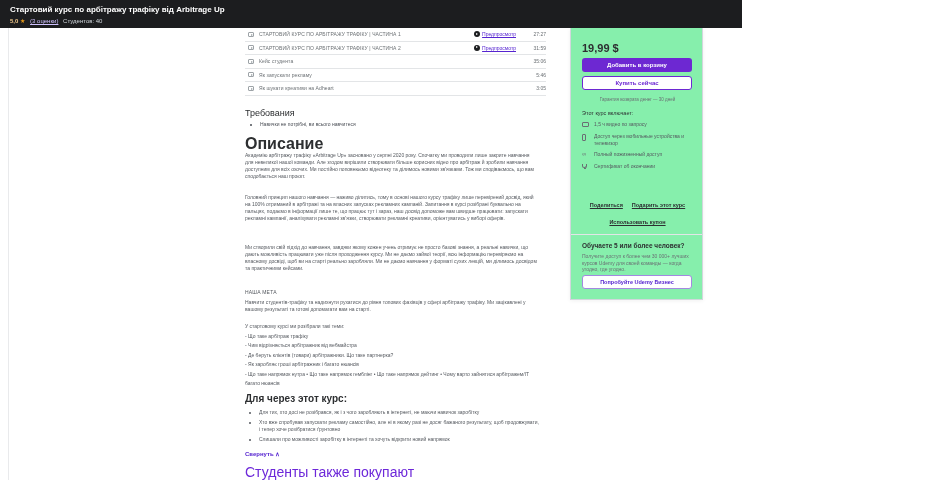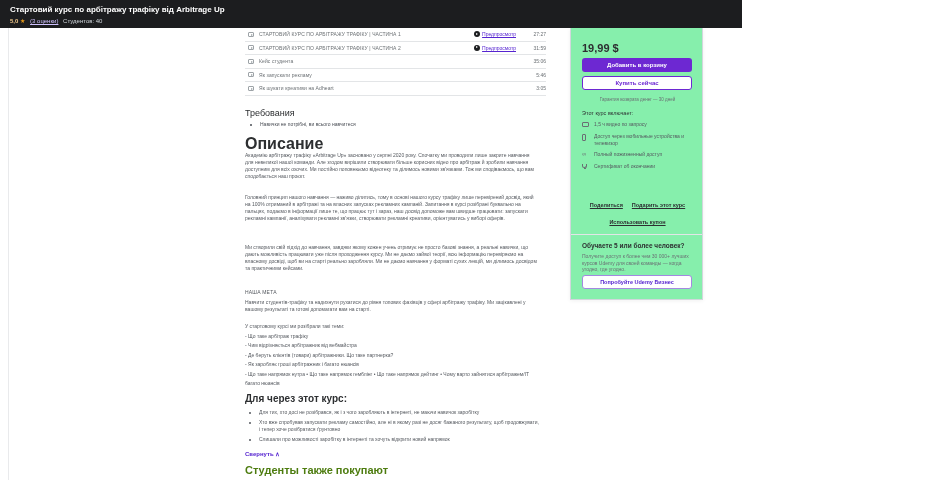--- a/index.html
+++ b/index.html
@@ -41,21 +41,21 @@
   .goal-label { position:absolute; left:0; top:261px; font-size:5px; color:#55595f; letter-spacing:0.2px; }
   .p4 { top:271px; }
   .topics { position:absolute; left:0; top:294px; width:292px; font-size:5px; line-height:9.5px; color:#55595f; }
   .topics div { white-space:normal; }
 
   .h-aud { position:absolute; left:0; top:365px; font-size:10px; font-weight:bold; }
   .aud-list { position:absolute; left:10px; top:381px; width:285px; font-size:5px; line-height:7px; color:#55595f; }
   .aud-list li { margin-bottom:3px; margin-left:4px; }
 
   .collapse { position:absolute; left:0; top:422px; font-size:6px; font-weight:bold; color:#5624d0; cursor:pointer; }
-  .h-also { position:absolute; left:0; top:436px; font-size:11px; font-weight:bold; color:#4d7c0f; }
+  .h-also { position:absolute; left:0; top:436px; font-size:14px; font-weight:normal; color:#6d28d9; }
 
   
   .card { position:absolute; left:570px; top:28px; width:133px; height:272px; background:#86efac;
     border:1px solid #d1d7dc; border-top:none; box-shadow:0 1px 4px rgba(0,0,0,0.06); }
   .price { position:absolute; left:11px; top:14px; font-size:11px; font-weight:bold; color:#2d2f31; }
   .btn { position:absolute; left:11px; width:110px; height:14px; border-radius:3px; font-size:6px; font-weight:bold;
     display:flex; align-items:center; justify-content:center; cursor:pointer; }
   .btn-cart { top:30px; background:#6d28d2; color:#fff; }
   .btn-buy { top:48px; background:#fff; border:1px solid #6d28d2; color:#6d28d2; }
   .guarantee { position:absolute; left:0; top:69px; width:133px; text-align:center; font-size:4.5px; color:#6a6f73; }

